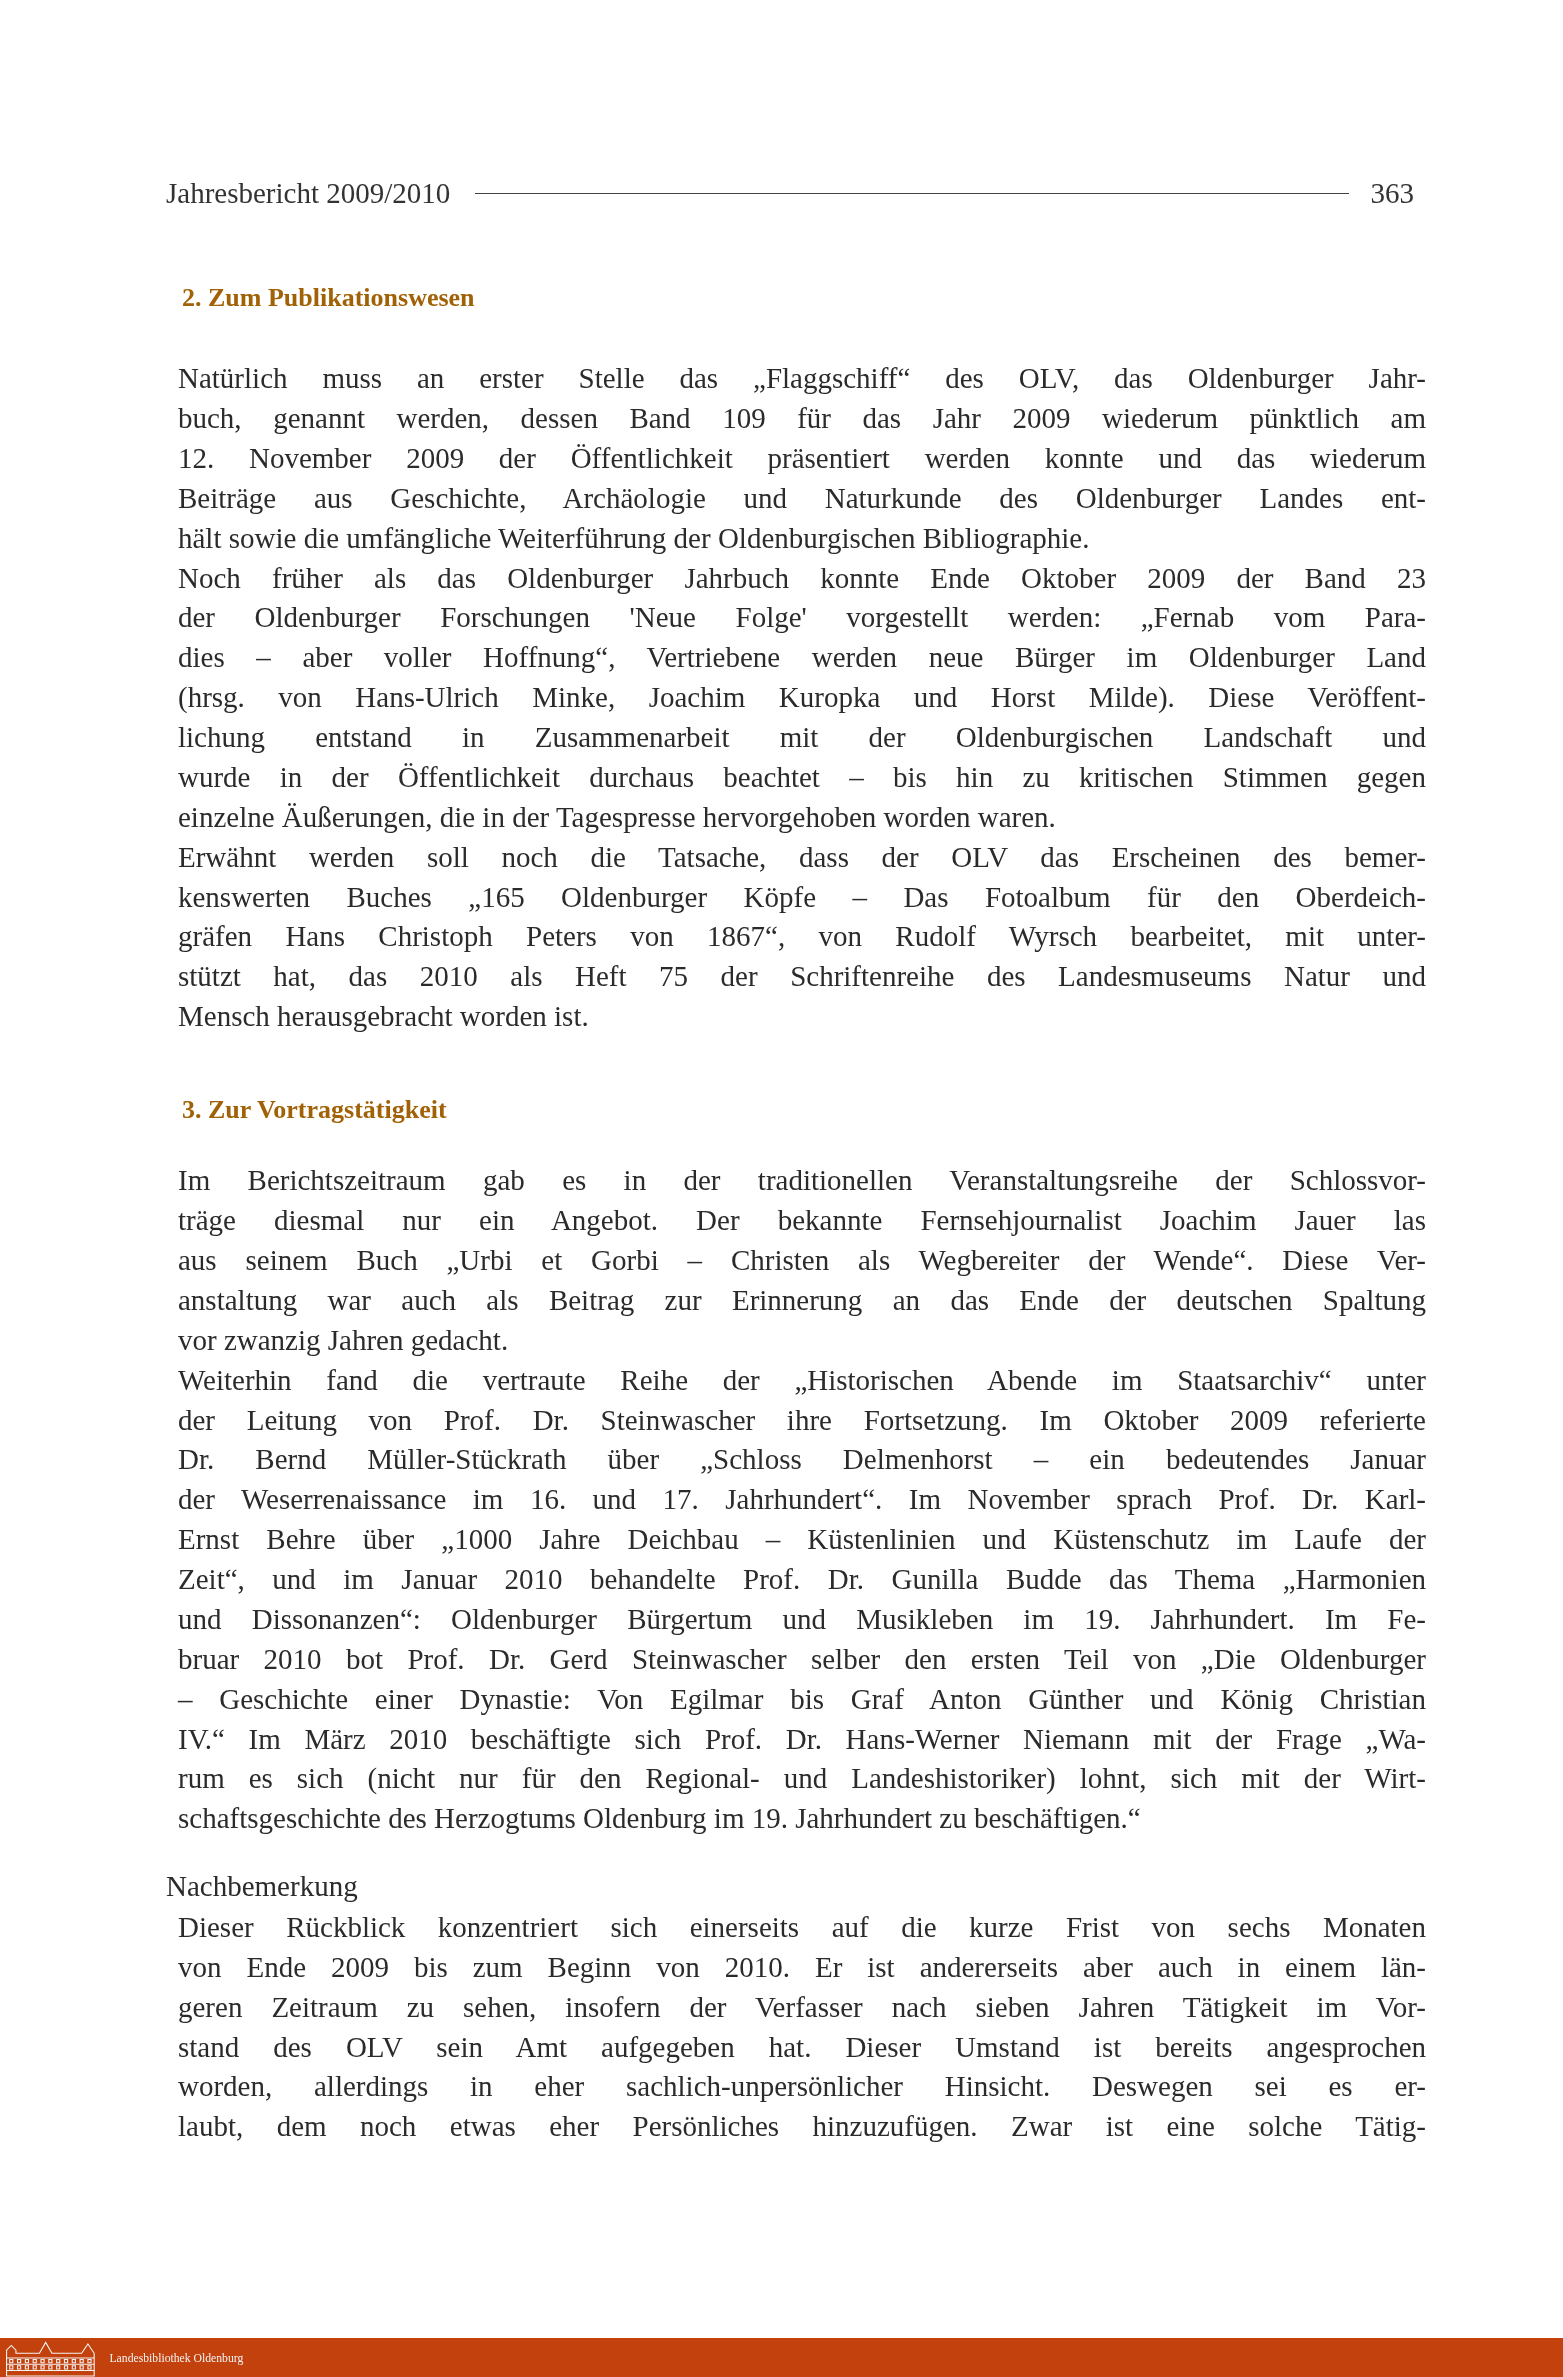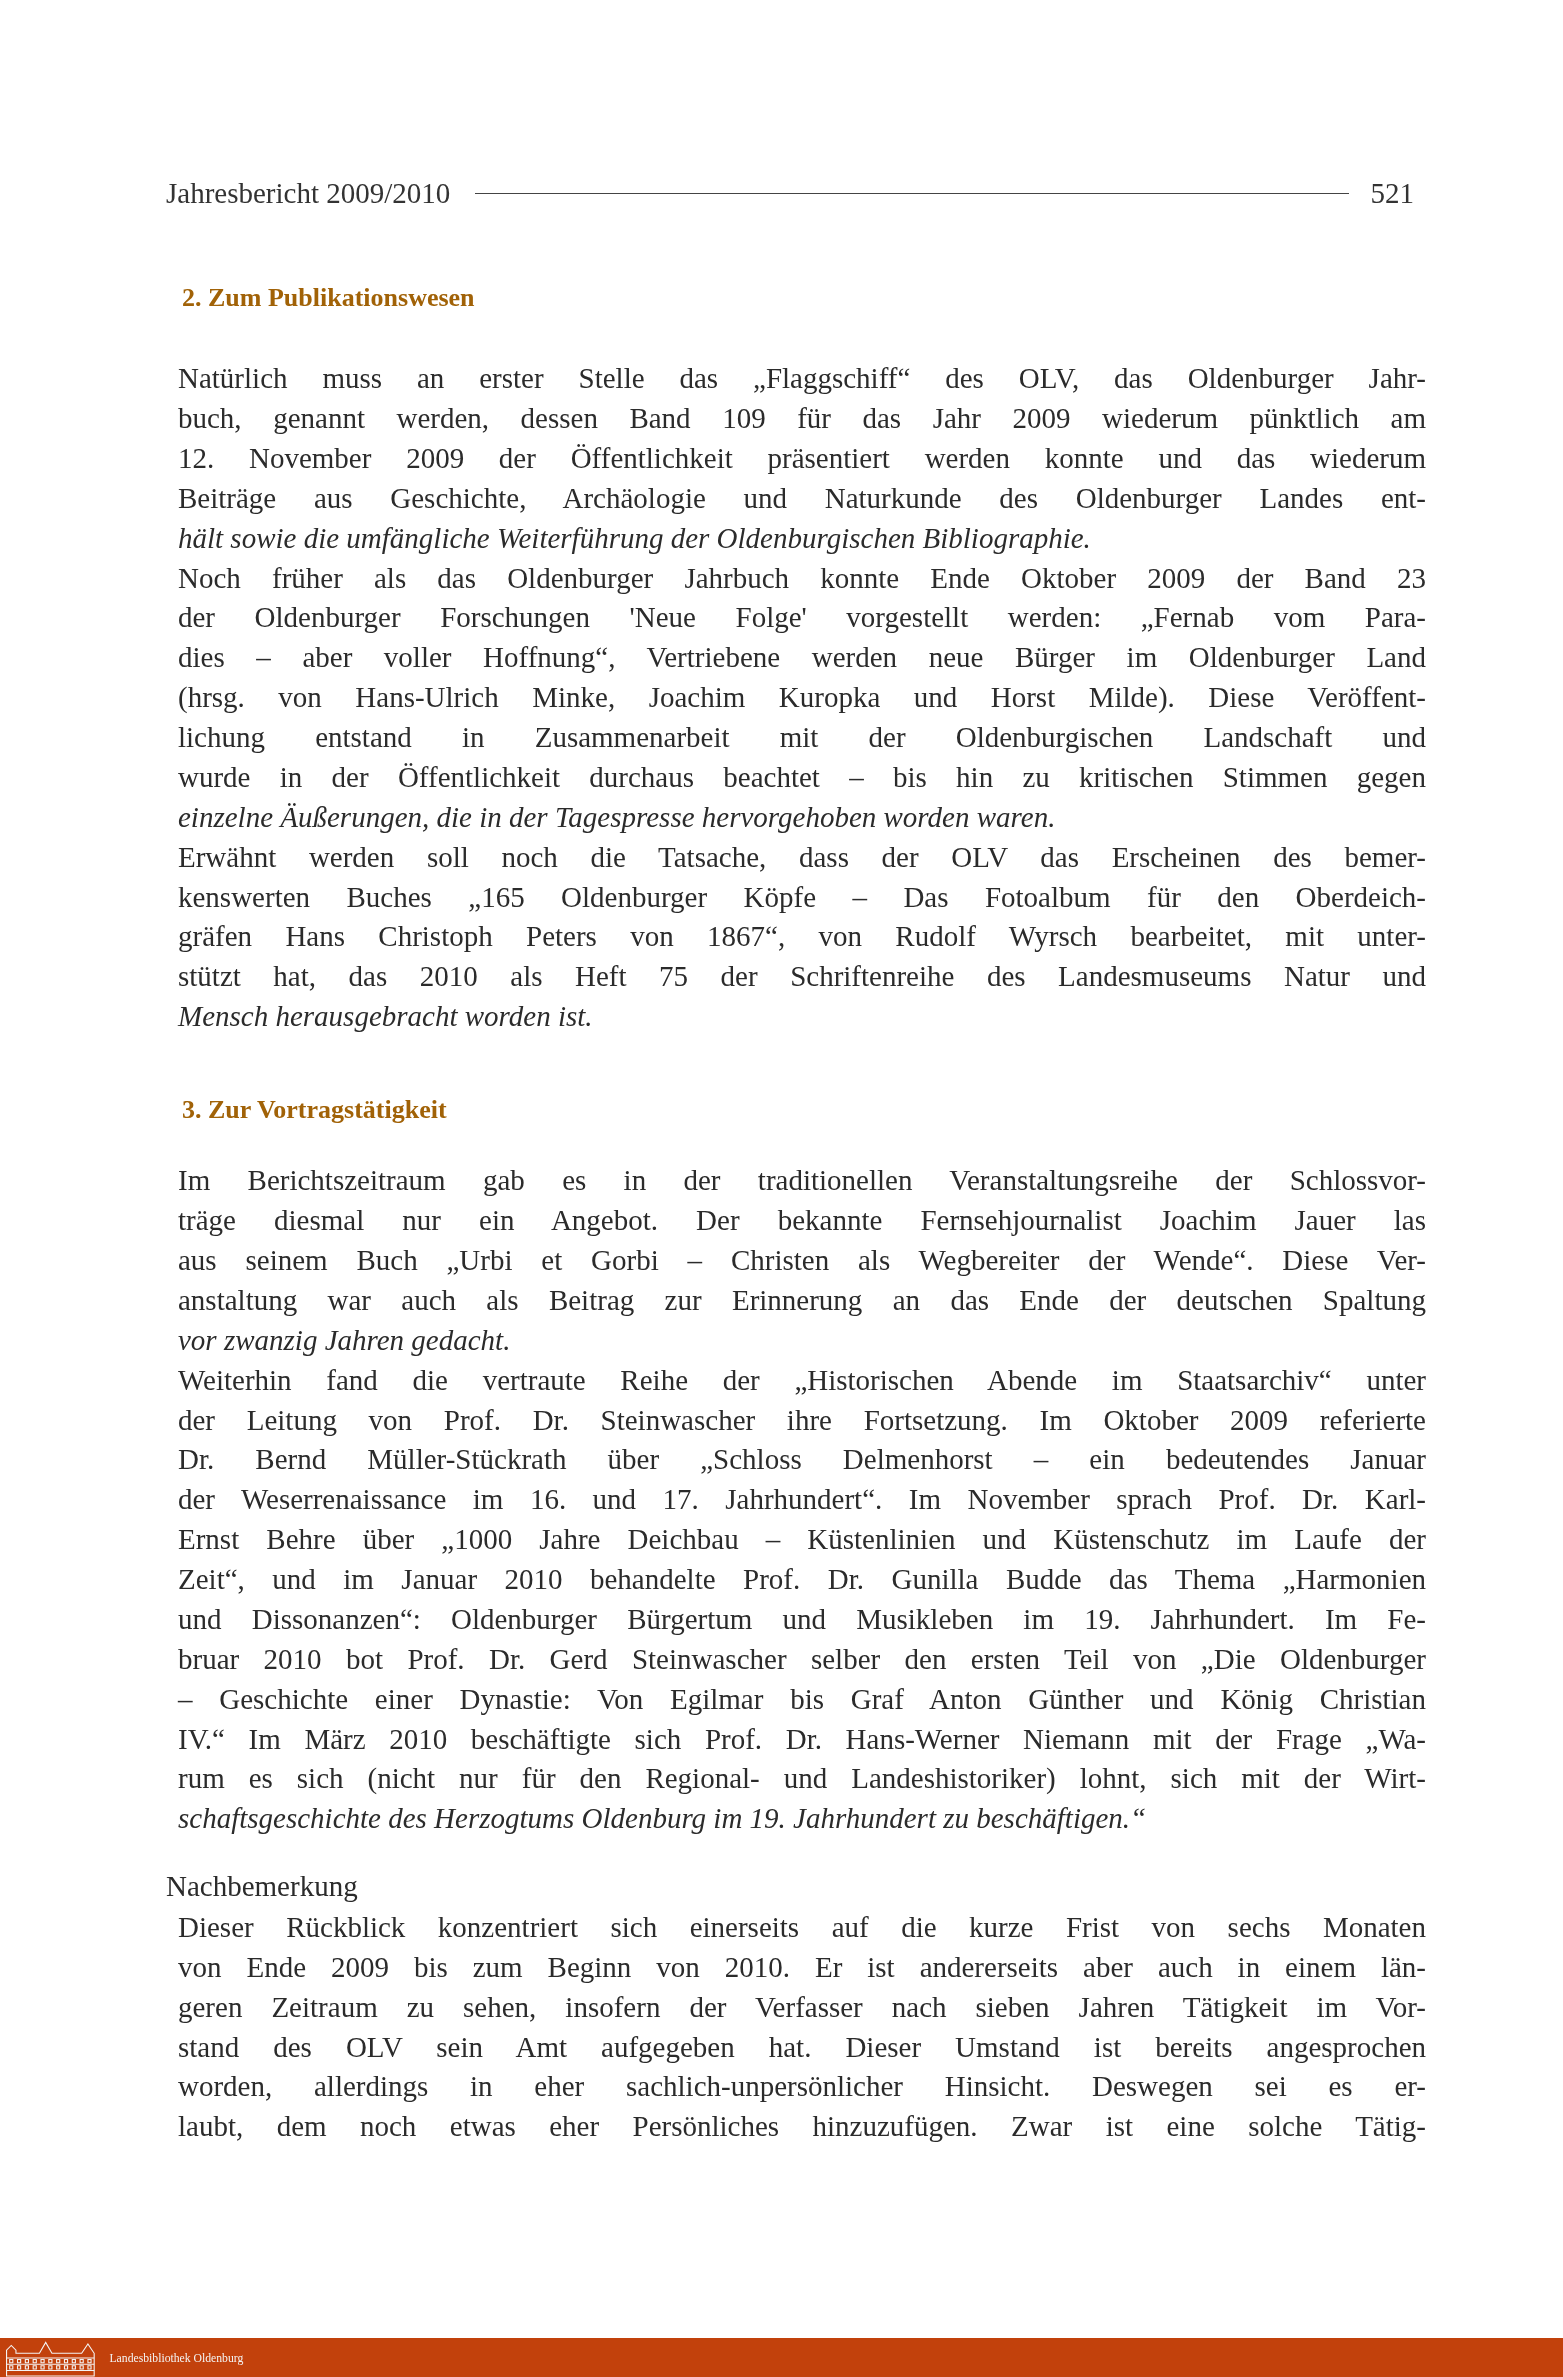--- a/index.html
+++ b/index.html
@@ -5,34 +5,34 @@
   html, body { margin: 0; padding: 0; background: #ffffff; }
   body { width: 1564px; height: 2377px; position: relative; overflow: hidden;
          font-family: "Liberation Serif", "DejaVu Serif", serif; color: #2a2a2a; }
   .header { position: absolute; left: 166px; top: 174px; width: 1248px; height: 39px;
             display: flex; align-items: center; font-size: 29px; color: #333; }
   .header .rule { flex: 1; height: 1.6px; background: #444; margin: 0 22px 0 25px; }
   .page { position: absolute; left: 166px; top: 0; width: 1248px; }
   .heading { position: absolute; left: 16px; font-size: 26px; font-weight: bold; color: #a16207; white-space: nowrap; }
   .line { position: absolute; left: 0; width: 1248px; font-size: 29px; line-height: 34px;
           text-align: justify; text-align-last: justify; white-space: nowrap; color: #2b2b2b; margin-left: 12px; }
-  .line.last { text-align-last: left; font-style: italic; }
+  .line.last { text-align-last: left; }
   .plain { position: absolute; left: 0; font-size: 29px; color: #2b2b2b; white-space: nowrap; }
   .footer { position: absolute; left: 0; top: 2338px; width: 1564px; height: 40px; background: #c2410c;
             display: flex; align-items: center; }
   .footer .logo { width: 97px; height: 38px; margin-left: 4.7px; }
   .footer .brand { color: #f4f4f4; font-size: 11.7px; margin-left: 7.8px; font-family: "Liberation Serif", serif; }
 </style>
 </head>
 <body>
 
 <div class="header">
   <span>Jahresbericht 2009/2010</span>
   <span class="rule"></span>
-  <span>521</span>
+  <span>363</span>
 </div>
 
 <div class="page">
 
   <div class="heading" style="top:283px">2. Zum Publikationswesen</div>
   <div>
     <div class="line" style="top:361px">Natürlich muss an erster Stelle das „Flaggschiff“ des OLV, das Oldenburger Jahr-</div>
     <div class="line" style="top:401px">buch, genannt werden, dessen Band 109 für das Jahr 2009 wiederum pünktlich am</div>
     <div class="line" style="top:441px">12. November 2009 der Öffentlichkeit präsentiert werden konnte und das wiederum</div>
     <div class="line" style="top:481px">Beiträge aus Geschichte, Archäologie und Naturkunde des Oldenburger Landes ent-</div>

